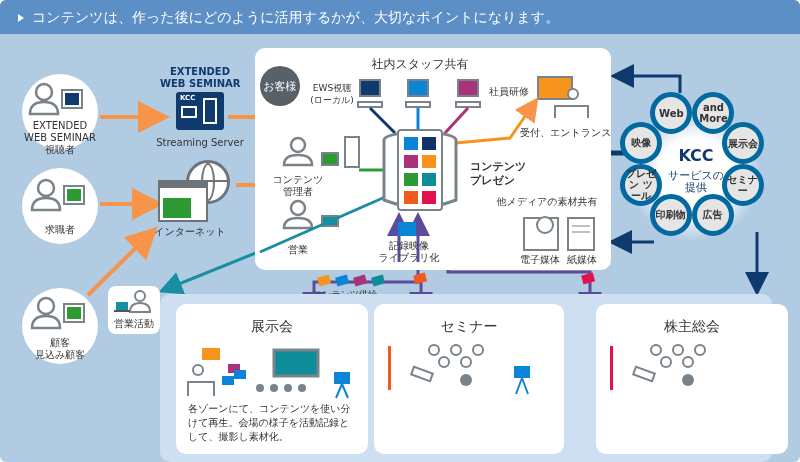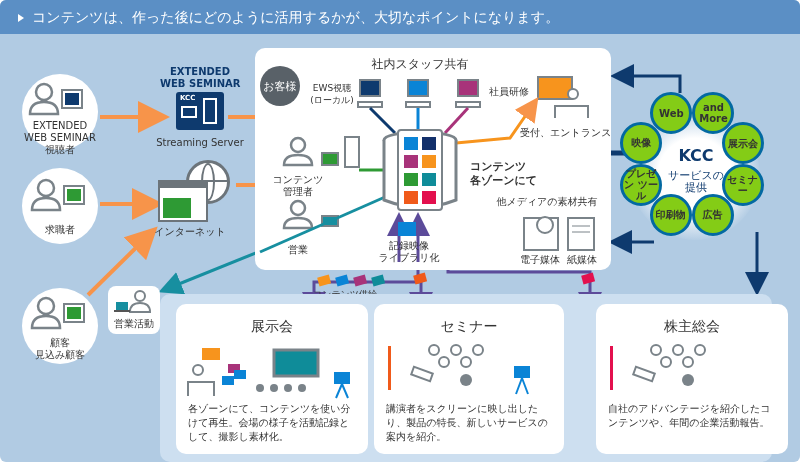--- a/index.html
+++ b/index.html
@@ -8,21 +8,21 @@
 .header{position:absolute;left:0;top:0;width:800px;height:34px;background:#5b8fc5;border-radius:6px 6px 0 0;color:#fff;font-size:14px;line-height:34px;padding-left:18px}
 .header .tri{display:inline-block;width:0;height:0;border-left:6px solid #fff;border-top:4px solid transparent;border-bottom:4px solid transparent;margin-right:8px;vertical-align:middle}
 .abs{position:absolute}
 .circle{position:absolute;border-radius:50%;background:#fff}
 .lbl{position:absolute;font-size:10px;color:#333;text-align:center;line-height:12px;white-space:nowrap}
 .panel{position:absolute;background:#fff;border-radius:10px}
 .bigpanel{position:absolute;left:160px;top:294px;width:612px;height:168px;background:#cddff0;border-radius:10px}
 .card{position:absolute;top:304px;height:150px;background:#fff;border-radius:10px}
 .card h3{position:absolute;top:14px;width:100%;text-align:center;font-size:14px;font-weight:normal;color:#333}
 .card p{position:absolute;left:12px;right:10px;top:98px;font-size:10px;line-height:14px;color:#333}
-.svc{position:absolute;width:42px;height:42px;border-radius:50%;background:#84cc16;border:3px solid #0369a1;font-size:10px;font-weight:bold;color:#333;display:flex;align-items:center;justify-content:center;text-align:center;line-height:11px}
+.svc{position:absolute;width:42px;height:42px;border-radius:50%;background:#e5e5e5;border:5px solid #0369a1;font-size:10px;font-weight:bold;color:#333;display:flex;align-items:center;justify-content:center;text-align:center;line-height:11px}
 svg{position:absolute;left:0;top:0}
 </style>
 </head>
 <body>
 
 <div class="frame"></div>
 <div class="header"><span class="tri"></span><span>コンテンツは、作った後にどのように活用するかが、大切なポイントになります。</span></div>
 
 <svg width="800" height="462">
   <defs>
@@ -210,21 +210,21 @@
 
 <div class="lbl" style="left:484px;top:86px;width:50px">社員研修</div>
 <div class="lbl" style="left:520px;top:127px;width:86px">受付、エントランス</div>
 <div class="lbl" style="left:268px;top:174px;width:60px">
     <div>コンテンツ</div>
     <div>管理者</div>
   </div>
 <div class="lbl" style="left:278px;top:244px;width:40px">営業</div>
 <div class="lbl" style="left:470px;top:160px;width:70px;font-size:11px;font-weight:bold;text-align:left;line-height:14px">
     <div>コンテンツ</div>
-    <div>各ゾーンにて</div>
+    <div>プレゼン</div>
   </div>
 <div class="lbl" style="left:492px;top:196px;width:110px">他メディアの素材共有</div>
 <div class="lbl" style="left:518px;top:254px;width:44px">電子媒体</div>
 <div class="lbl" style="left:562px;top:254px;width:40px">紙媒体</div>
 <div class="lbl" style="left:374px;top:240px;width:70px">
     <div>記録映像</div>
     <div>ライブラリ化</div>
   </div>
 <div class="lbl" style="left:310px;top:288px;width:70px;font-size:9px">コンテンツ供給</div>
 
@@ -278,28 +278,26 @@
     <circle cx="70" cy="22" r="5" fill="none" stroke="#7a8389" stroke-width="2"></circle>
       <circle cx="92" cy="22" r="5" fill="none" stroke="#7a8389" stroke-width="2"></circle>
     <circle cx="92" cy="40" r="6" fill="#7a8389"></circle>
     <rect x="38" y="30" width="20" height="8" fill="none" stroke="#7a8389" stroke-width="2" transform="rotate(20 48 34)"></rect>
     <g>
         <rect x="140" y="26" width="16" height="12" fill="#0a84d6"></rect>
         <line x1="148" y1="38" x2="142" y2="54" stroke="#0a84d6" stroke-width="2"></line>
         <line x1="148" y1="38" x2="154" y2="54" stroke="#0a84d6" stroke-width="2"></line>
       </g>
   </svg>
-  <p>講演者をスクリーンに映し出したり、製品の特長、新しいサービスの案内を紹介。</p>
 </div>
 <div class="card" style="left:596px;width:192px">
   <h3>株主総会</h3>
   <svg width="192" height="60" style="top:36px">
     <rect x="14" y="6" width="3" height="44" fill="#e3104e"></rect>
     <circle cx="60" cy="10" r="5" fill="none" stroke="#7a8389" stroke-width="2"></circle>
       <circle cx="82" cy="10" r="5" fill="none" stroke="#7a8389" stroke-width="2"></circle>
       <circle cx="104" cy="10" r="5" fill="none" stroke="#7a8389" stroke-width="2"></circle>
     <circle cx="70" cy="22" r="5" fill="none" stroke="#7a8389" stroke-width="2"></circle>
       <circle cx="92" cy="22" r="5" fill="none" stroke="#7a8389" stroke-width="2"></circle>
     <circle cx="92" cy="40" r="6" fill="#7a8389"></circle>
     <rect x="38" y="30" width="20" height="8" fill="none" stroke="#7a8389" stroke-width="2" transform="rotate(20 48 34)"></rect>
   </svg>
-  <p>自社のアドバンテージを紹介したコンテンツや、年間の企業活動報告。</p>
 </div>
 
 </body></html>

